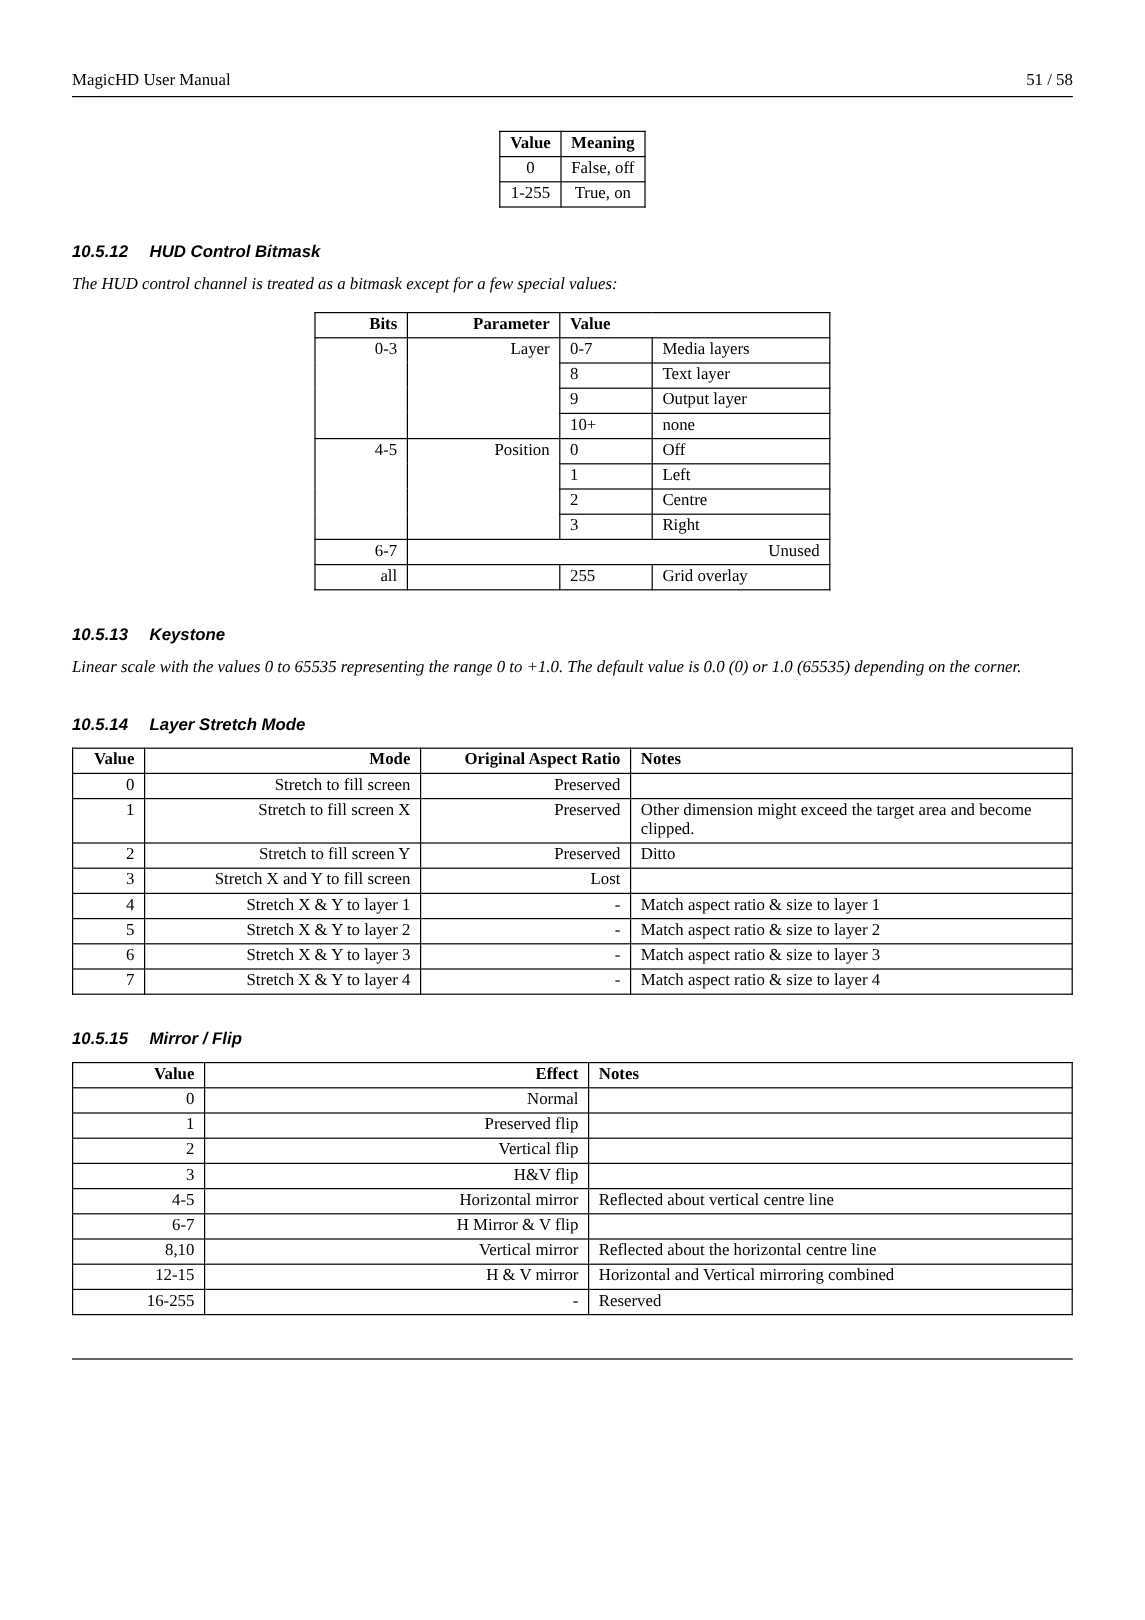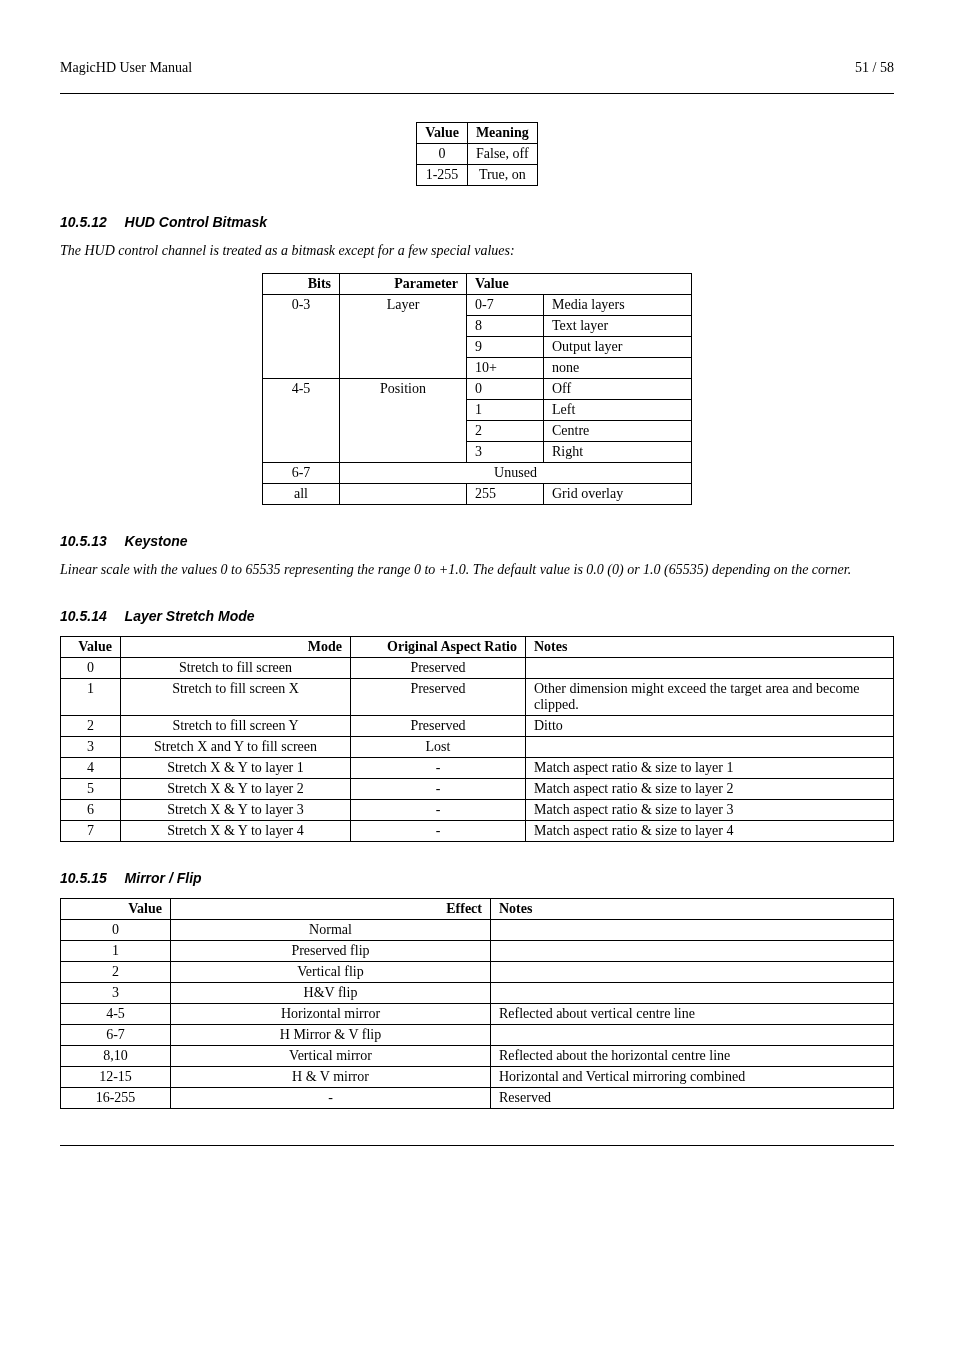--- a/index.html
+++ b/index.html
@@ -10,21 +10,21 @@
     color: #000;
     background: #fff;
     width: 954px;
     box-sizing: border-box;
   }
   .header-row {
     display: flex;
     justify-content: space-between;
     font-size: 14px;
     border-bottom: 1px solid #000;
-    padding-bottom: 17px;
+    padding-bottom: 4px;
     margin-bottom: 28px;
   }
   .section-heading {
     font-family: Helvetica, Arial, sans-serif;
     font-weight: bold;
     font-size: 14px;
     margin-top: 28px;
     margin-bottom: 12px;
     font-style: italic;
   }
@@ -52,21 +52,21 @@
     border: 1px solid #000;
     padding: 2px 8px;
     font-size: 14px;
     vertical-align: top;
     text-align: left;
   }
   th {
     font-weight: bold;
     text-align: right;
   }
-  td.c { text-align: center; }
+  td.c { text-align: right; }
   .small-table th, .small-table td { text-align: center; }
   hr.footer-rule {
     border: none;
     border-top: 1px solid #000;
     margin-top: 36px;
   }
 </style>
 </head>
 <body>
 

